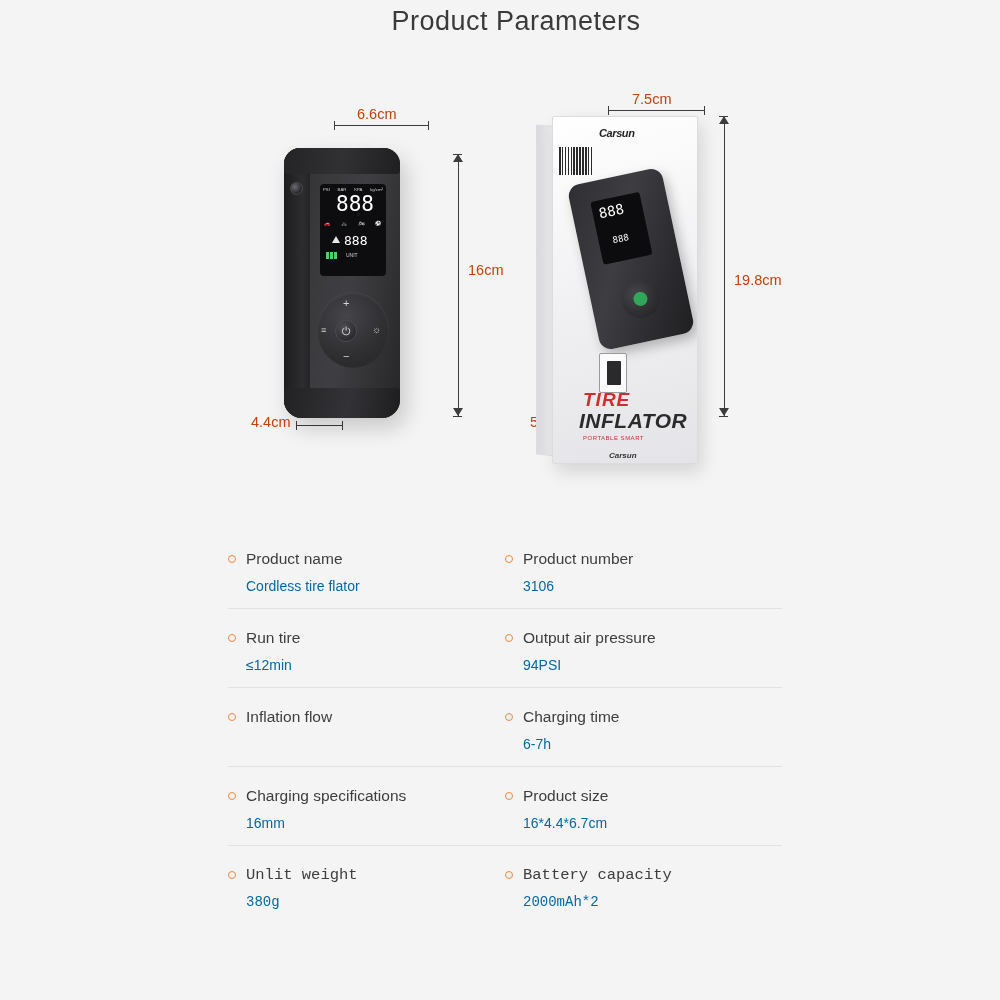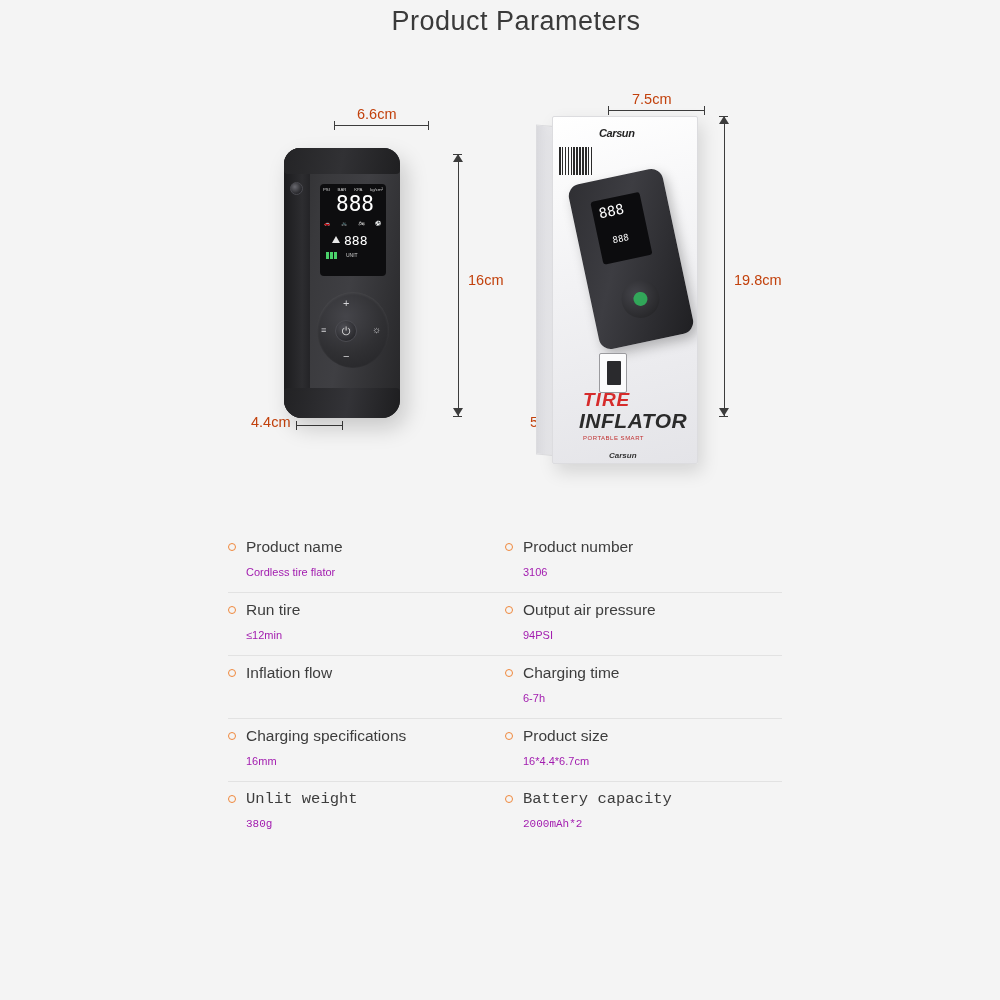--- a/index.html
+++ b/index.html
@@ -370,20 +370,21 @@
   .specs {
     position: absolute;
     left: 228px;
     top: 530px;
     width: 554px;
   }
   .spec-row {
     display: flex;
     border-bottom: 1px solid #e2e2e2;
     padding: 8px 0 14px 0;
+    margin-top: 12px;
   }
   .spec-row:last-child { border-bottom: none; font-family: Liberation Mono, monospace; }
   .spec-cell {
     width: 50%;
     padding-right: 10px;
   }
   .spec-label {
     display: flex;
     align-items: center;
     font-size: 15.5px;
@@ -392,22 +393,22 @@
   }
   .bullet {
     display: inline-block;
     width: 8px; height: 8px;
     border: 1.4px solid #f0883c;
     border-radius: 50%;
     margin-right: 10px;
     flex: none;
   }
   .spec-value {
-    font-size: 11px;
-    color: #a21caf;
+    font-size: 14px;
+    color: #0369a1;
     padding-left: 18px;
   }
 </style>
 </head>
 <body>
 
 <div class="page">
 
   <div class="page-title">Product Parameters</div>
 
@@ -416,21 +417,21 @@
     <div class="hline" style="left:334px; top:55px; width:94px;"></div>
     <div class="tick" style="left:334px; top:51px;"></div>
     <div class="tick" style="left:428px; top:51px;"></div>
     <div class="dim" style="left:357px; top:36px;">6.6cm</div>
 
     <div class="vline" style="left:458px; top:84px; height:262px;"></div>
     <div class="arrow-up" style="left:453px; top:84px;"></div>
     <div class="arrow-down" style="left:453px; top:338px;"></div>
     <div class="tick-h" style="left:453px; top:84px;"></div>
     <div class="tick-h" style="left:453px; top:346px;"></div>
-    <div class="dim" style="left:468px; top:202px;">16cm</div>
+    <div class="dim" style="left:468px; top:192px;">16cm</div>
 
     <div class="hline" style="left:296px; top:355px; width:46px;"></div>
     <div class="tick" style="left:296px; top:351px;"></div>
     <div class="tick" style="left:342px; top:351px;"></div>
     <div class="dim" style="left:251px; top:344px;">4.4cm</div>
 
     <div class="device">
       <div class="device-side"></div>
       <div class="device-top-cap"></div>
       <div class="lens"></div>

